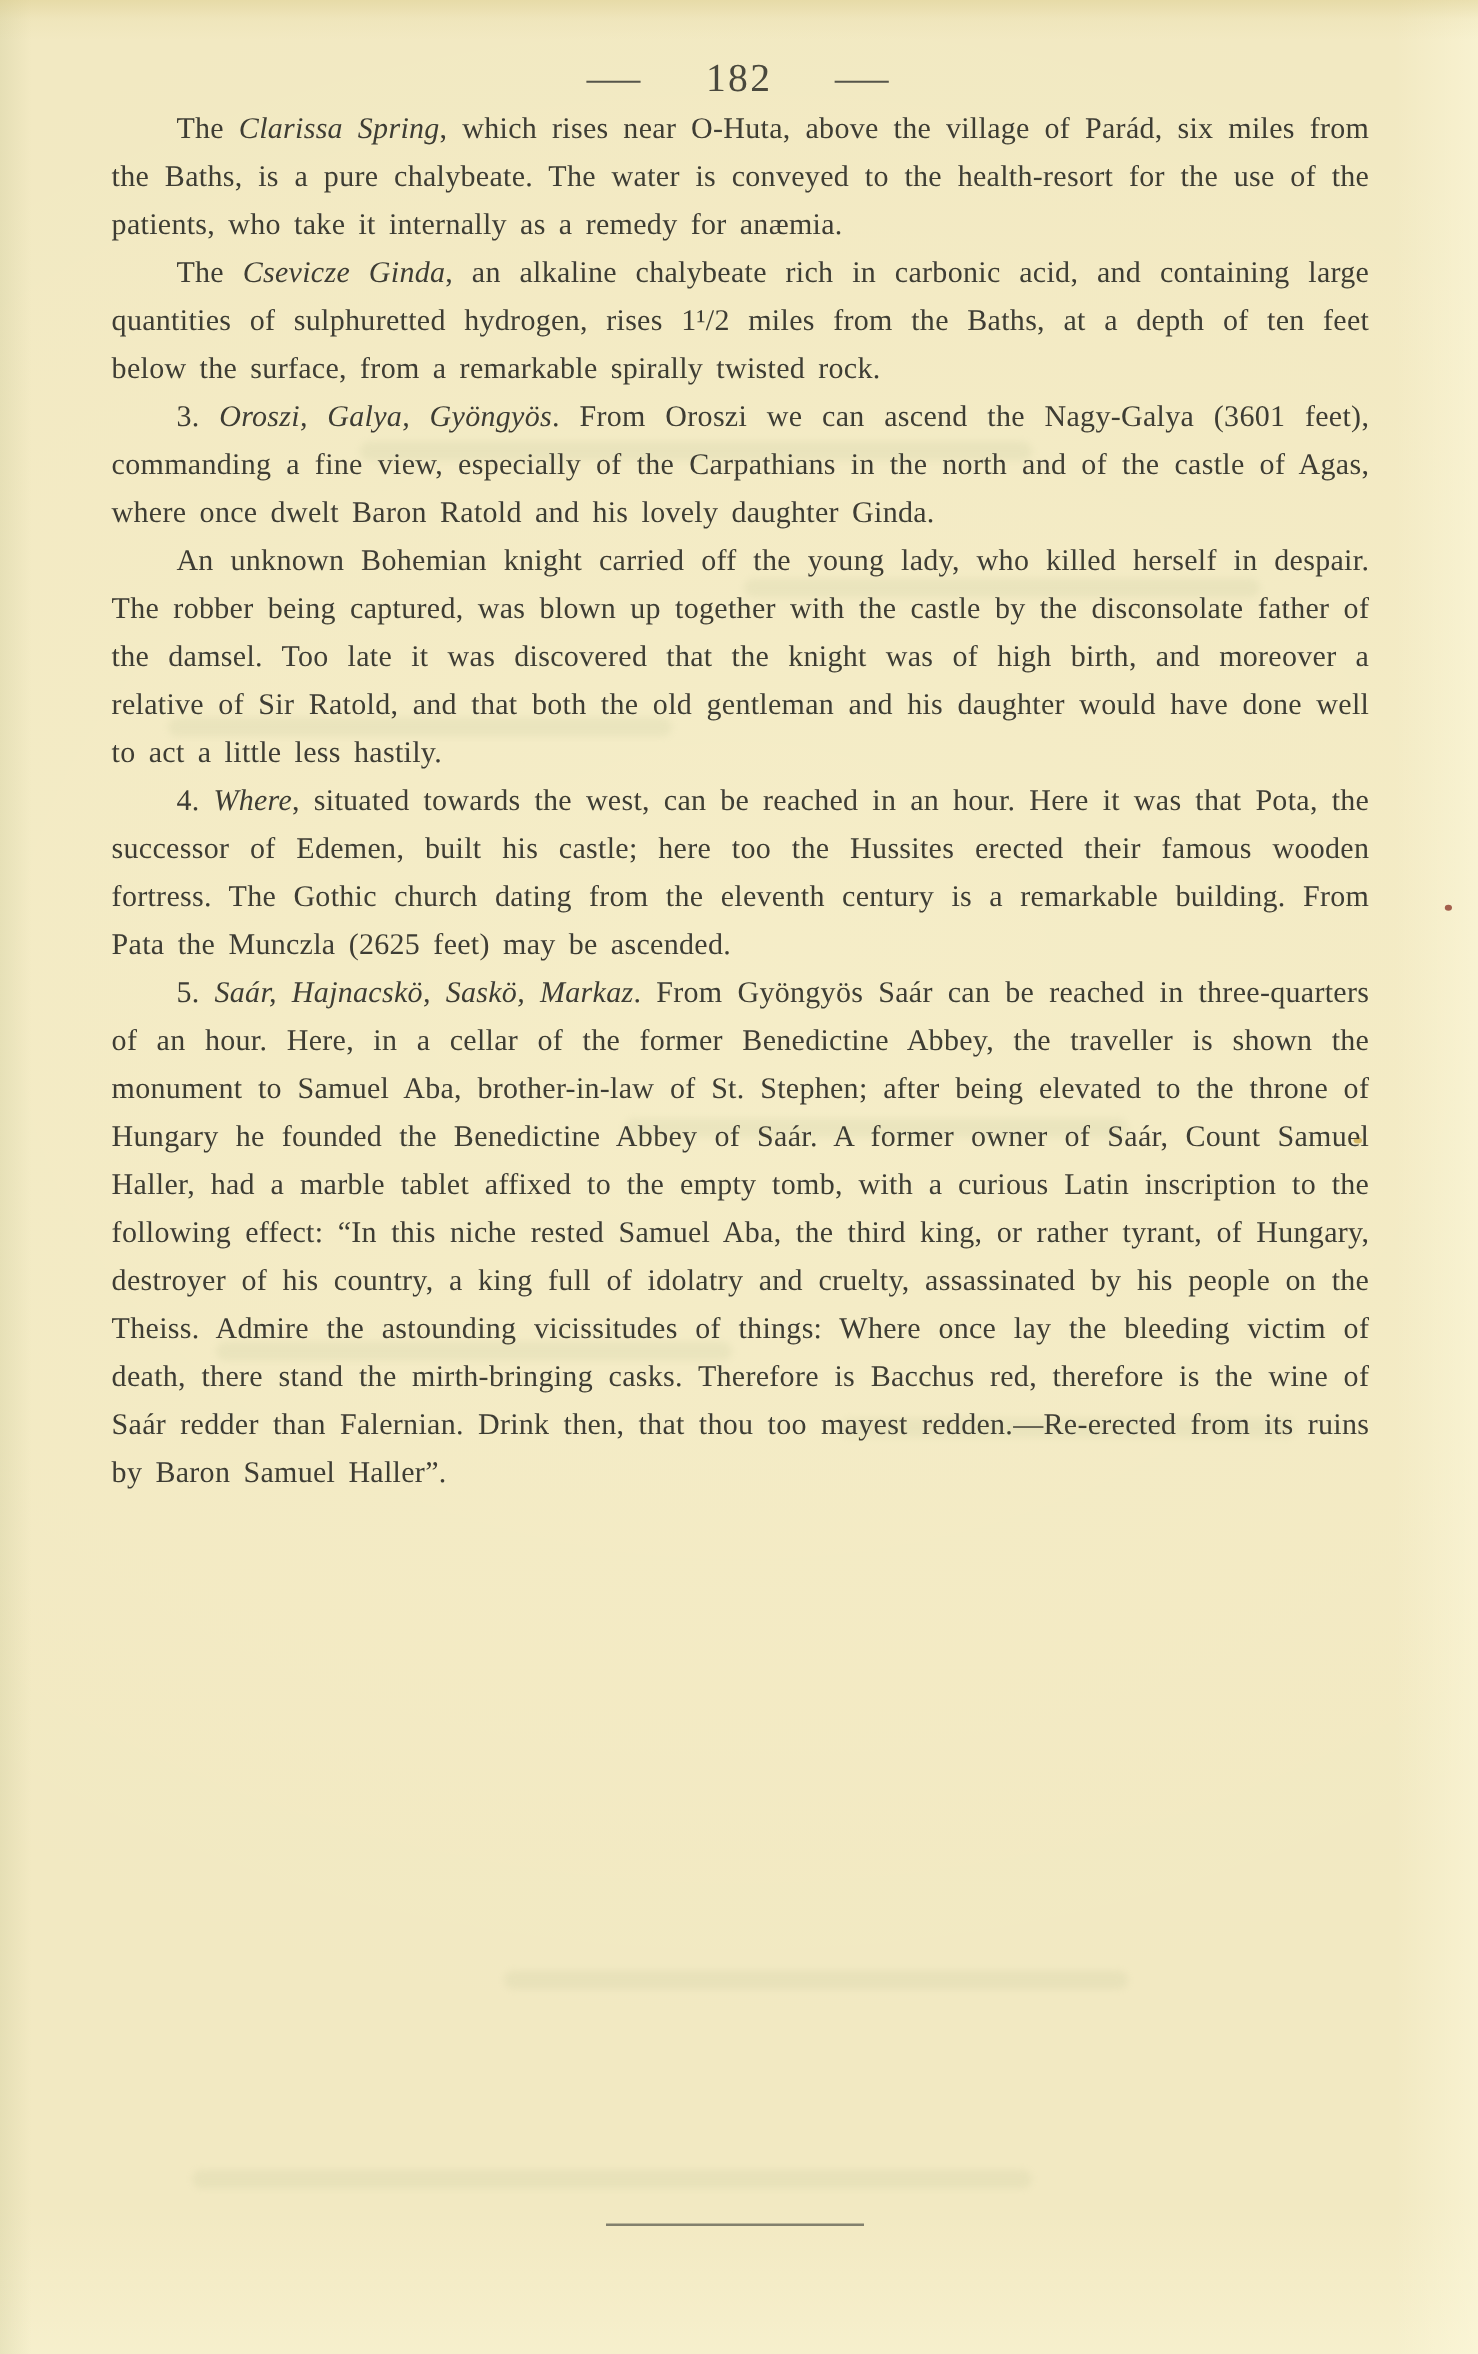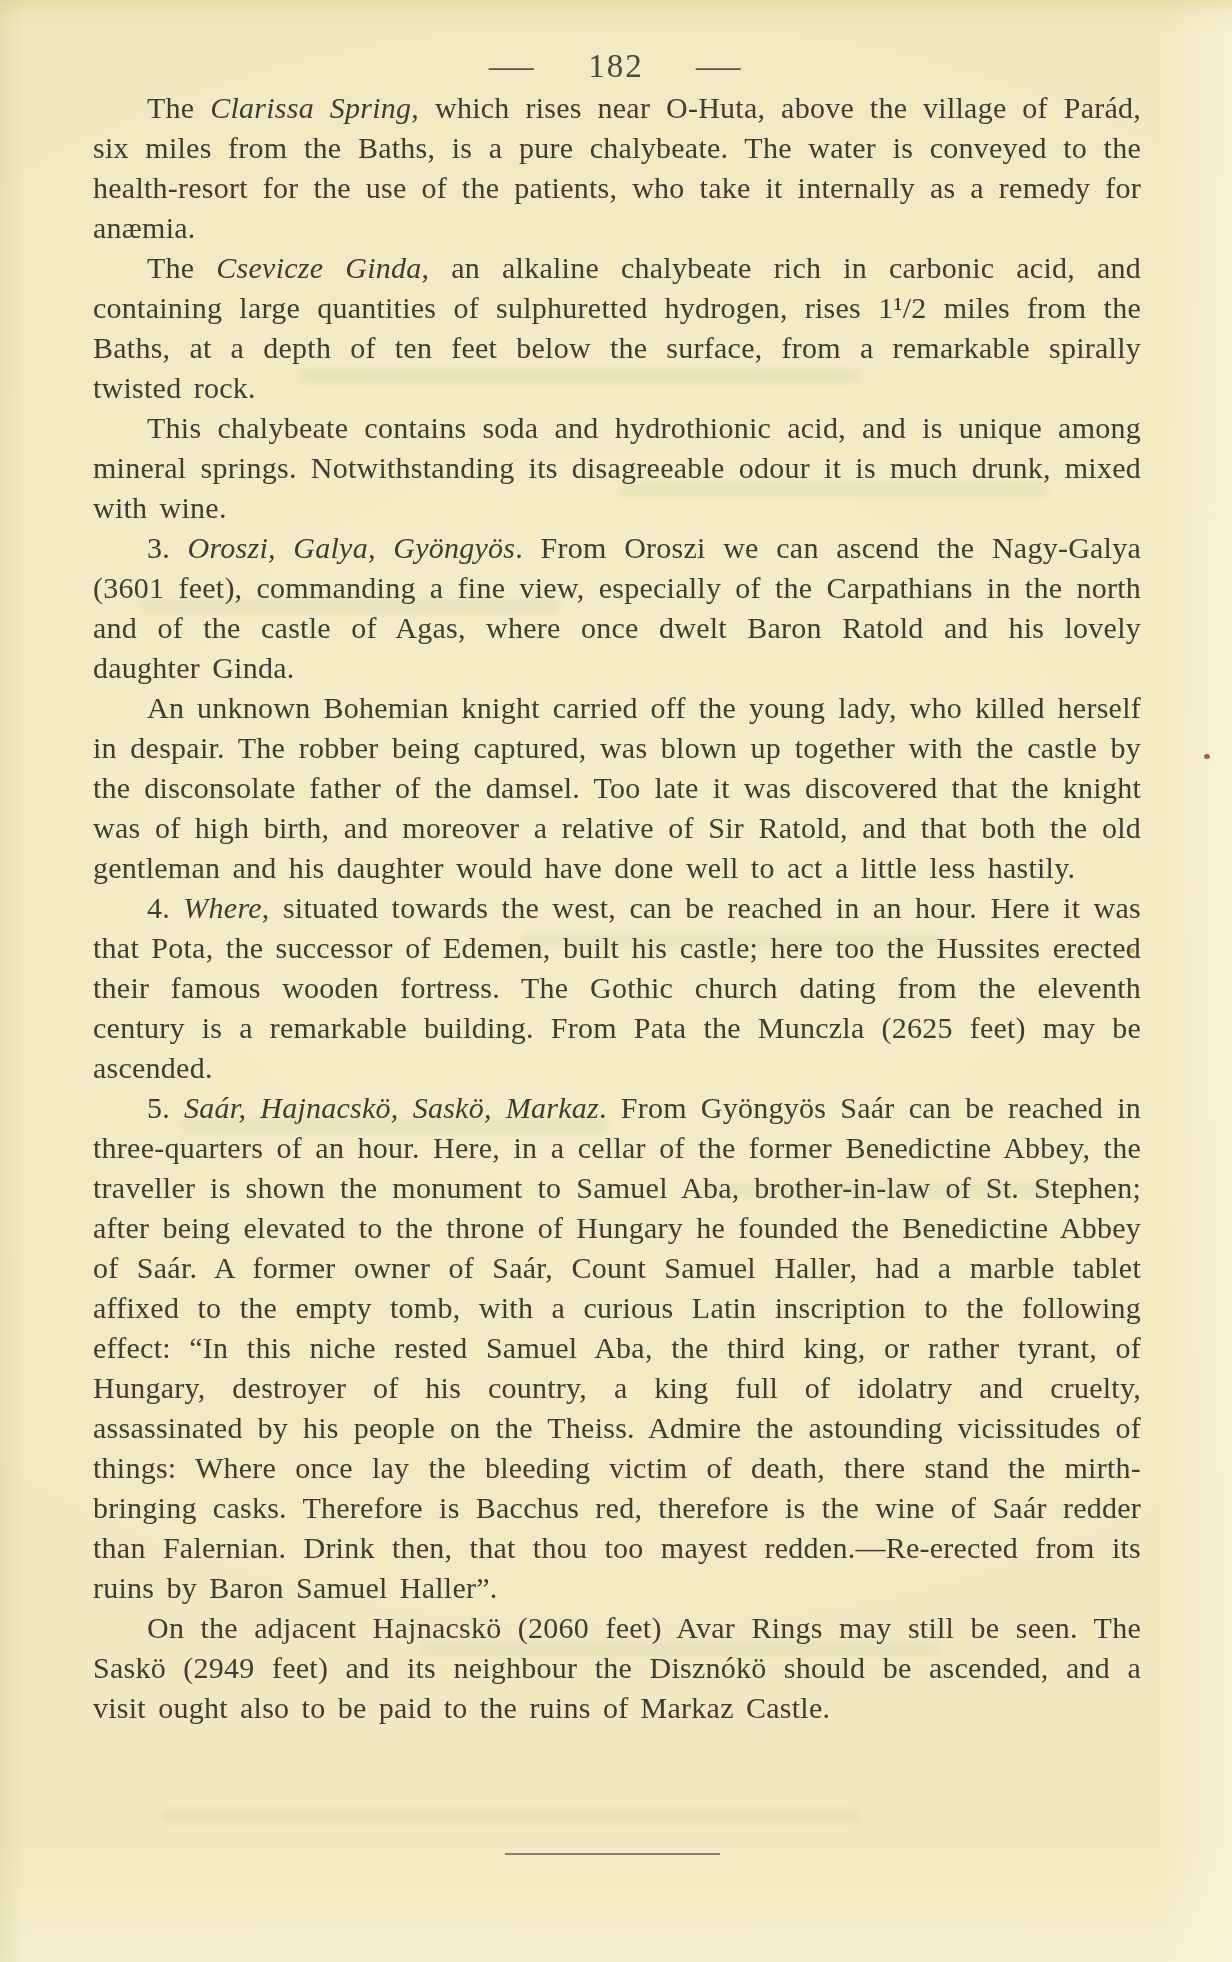--- a/index.html
+++ b/index.html
@@ -53,21 +53,21 @@
     color: #4a493d;
     letter-spacing: 2px;
   }
   .page-header .dash { transform: scaleX(1.35); color: #56554a; }
 
   .page-text {
     position: absolute;
     top: 88px;
     left: 93px;
     width: 1048px;
-    font-size: 30px;
+    font-size: 25px;
     line-height: 40px;
     text-align: justify;
     color: #3e3d34;
     letter-spacing: 0.25px;
     word-spacing: 4.5px;
     text-rendering: optimizeLegibility;
   }
   .page-text p {
     margin: 0;
     text-indent: 54px;
@@ -102,23 +102,21 @@
 
   <div class="page-header">
     <span class="dash">—</span>
     <span class="num">182</span>
     <span class="dash">—</span>
   </div>
 
   <div class="page-text" id="paragraphs">
       <p><span>The </span><span class="i">Clarissa Spring</span><span>, which rises near O-Huta, above the village of Parád, six miles from the Baths, is a pure chalybeate. The water is conveyed to the health-resort for the use of the patients, who take it internally as a remedy for anæmia.</span></p>
       <p><span>The </span><span class="i">Csevicze Ginda</span><span>, an alkaline chalybeate rich in carbonic acid, and containing large quantities of sulphuretted hydrogen, rises 1¹/2 miles from the Baths, at a depth of ten feet below the surface, from a remarkable spirally twisted rock.</span></p>
-      <p><span>This chalybeate contains soda and hydrothionic acid, and is unique among mineral springs. Notwithstanding its disagreeable odour it is much drunk, mixed with wine.</span></p>
       <p><span>3. </span><span class="i">Oroszi, Galya, Gyöngyös</span><span>. From Oroszi we can ascend the Nagy-Galya (3601 feet), commanding a fine view, especially of the Carpathians in the north and of the castle of Agas, where once dwelt Baron Ratold and his lovely daughter Ginda.</span></p>
       <p><span>An unknown Bohemian knight carried off the young lady, who killed herself in despair. The robber being captured, was blown up together with the castle by the disconsolate father of the damsel. Too late it was discovered that the knight was of high birth, and moreover a relative of Sir Ratold, and that both the old gentleman and his daughter would have done well to act a little less hastily.</span></p>
       <p><span>4. </span><span class="i">Where</span><span>, situated towards the west, can be reached in an hour. Here it was that Pota, the successor of Edemen, built his castle; here too the Hussites erected their famous wooden fortress. The Gothic church dating from the eleventh century is a remarkable building. From Pata the Munczla (2625 feet) may be ascended.</span></p>
       <p><span>5. </span><span class="i">Saár, Hajnacskö, Saskö, Markaz</span><span>. From Gyöngyös Saár can be reached in three-quarters of an hour. Here, in a cellar of the former Benedictine Abbey, the traveller is shown the monument to Samuel Aba, brother-in-law of St. Stephen; after being elevated to the throne of Hungary he founded the Benedictine Abbey of Saár. A former owner of Saár, Count Samuel Haller, had a marble tablet affixed to the empty tomb, with a curious Latin inscription to the following effect: “In this niche rested Samuel Aba, the third king, or rather tyrant, of Hungary, destroyer of his country, a king full of idolatry and cruelty, assassinated by his people on the Theiss. Admire the astounding vicissitudes of things: Where once lay the bleeding victim of death, there stand the mirth-bringing casks. Therefore is Bacchus red, therefore is the wine of Saár redder than Falernian. Drink then, that thou too mayest redden.—Re-erected from its ruins by Baron Samuel Haller”.</span></p>
-      <p><span>On the adjacent Hajnacskö (2060 feet) Avar Rings may still be seen. The Saskö (2949 feet) and its neighbour the Disznókö should be ascended, and a visit ought also to be paid to the ruins of Markaz Castle.</span></p>
     </div>
 
   <div class="section-end-rule"></div>
 
 </div>
 
 </body></html>

